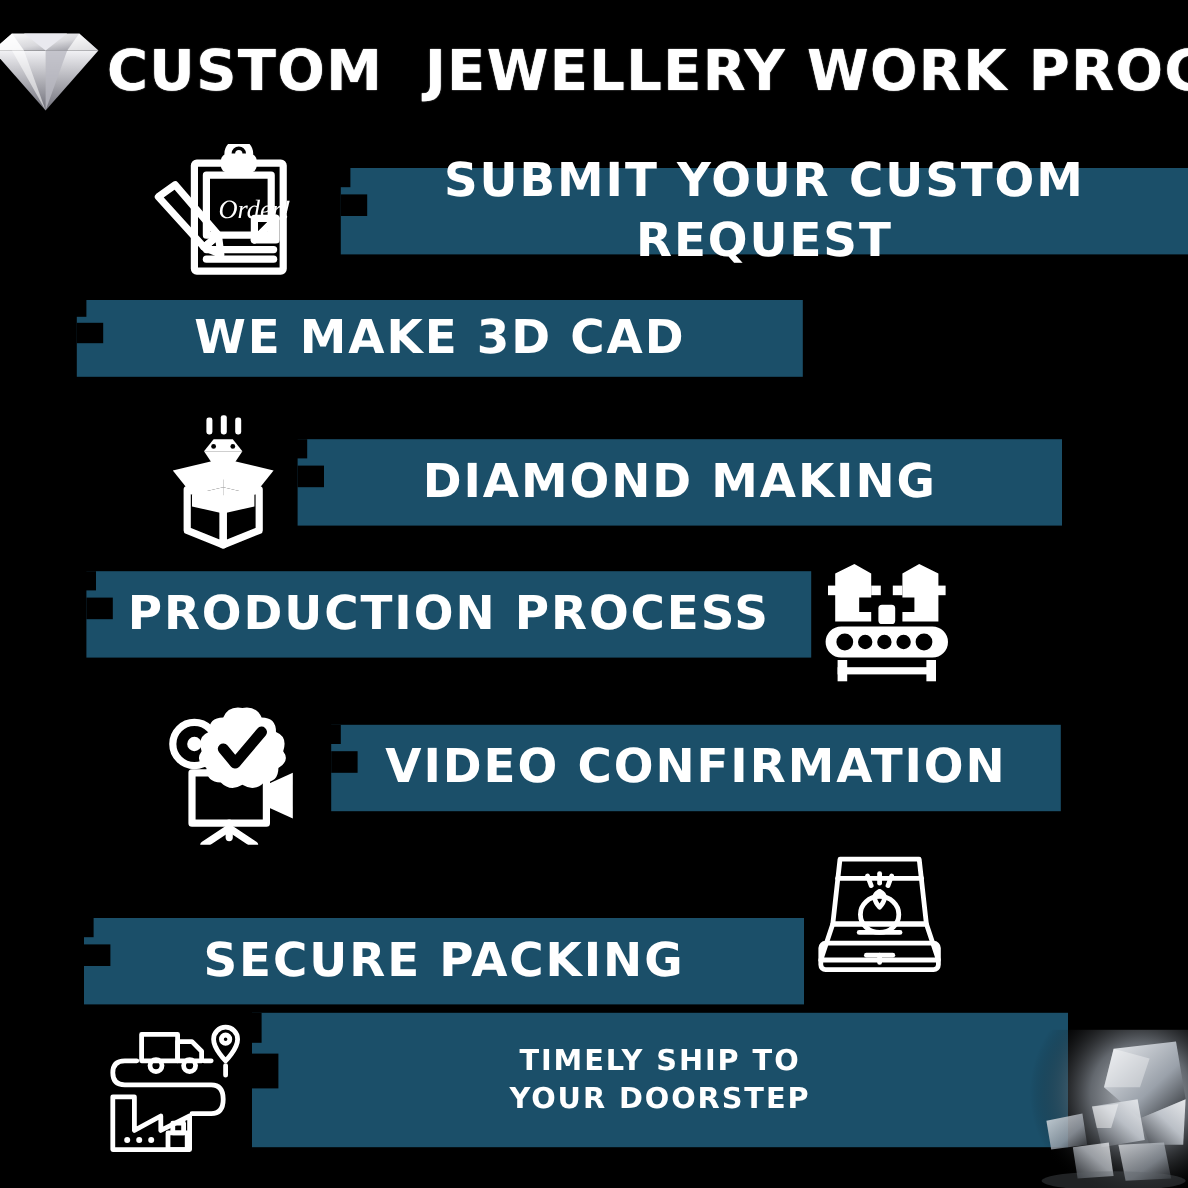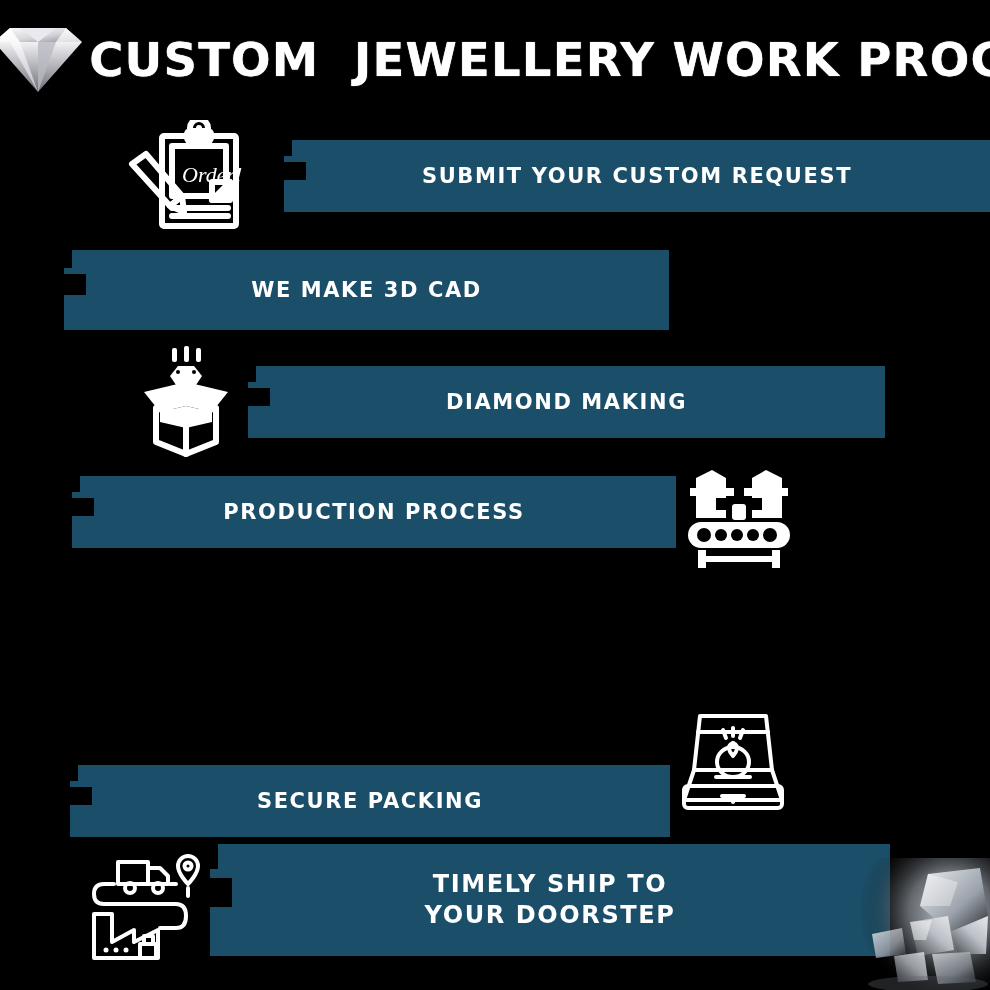--- a/index.html
+++ b/index.html
@@ -72,21 +72,21 @@
   }
   .banner.notch-right::after {
     right:-4px; bottom:0;
     width:12px; height:22%;
   }
 
   .banner-label {
     color:#ffffff;
     font-family:"DejaVu Sans", sans-serif;
     font-weight:bold;
-    font-size:21px;
+    font-size:39px;
     letter-spacing:1.6px;
     white-space:pre-line;
     text-align:center;
     line-height:1.28;
     z-index:3;
     position:relative;
   }
   .banner-label.two-line { font-size:24px; }
 
   .step-icon {
@@ -94,21 +94,21 @@
     display:flex; align-items:center; justify-content:flex-start;
   }
   .step-icon svg { display:block; }
 
   
   #row-1 { top:118px; height:112px; }
   #row-1 .banner { left:284px; top:22px; width:706px; height:72px; }
   #row-1 .step-icon { left:124px; top:2px; width:126px; height:110px; }
 
   #row-2 { top:238px; height:100px; }
-  #row-2 .banner { left:64px; top:12px; width:605px; height:80px;justify-content:center; }
+  #row-2 .banner { left:64px; top:12px; width:605px; height:64px;justify-content:center; }
   #row-2 .step-icon { left:676px; top:-6px; width:100px; height:100px; }
 
   #row-3 { top:342px; height:120px; }
   #row-3 .banner { left:248px; top:24px; width:637px; height:72px; }
   #row-3 .step-icon { left:128px; top:0px; width:116px; height:118px; }
 
   #row-4 { top:466px; height:106px;text-decoration:underline; }
   #row-4 .banner { left:72px; top:10px; width:604px; height:72px; }
   #row-4 .step-icon { left:682px; top:-2px; width:114px; height:104px; }
 
@@ -241,20 +241,38 @@
           <circle cx="88" cy="71" r="7"></circle>
         </g>
 
         <rect x="16" y="86" width="8" height="18" class="icon-solid"></rect>
         <rect x="90" y="86" width="8" height="18" class="icon-solid"></rect>
         <rect x="16" y="92" width="82" height="6" class="icon-solid"></rect>
       </svg>
     </div>
   </div>
 
+  <div class="step-row" id="row-5">
+    <div class="step-icon">
+      <svg width="124" height="118" viewBox="0 0 124 118">
+        <circle cx="22" cy="34" r="18" class="icon-white" stroke-width="6"></circle>
+        <circle cx="22" cy="34" r="6" class="icon-solid"></circle>
+        <path d="M62 4 q12 -2 16 8 q12 0 12 12 q10 4 6 16 q6 8 -4 14 q0 12 -12 12 q-8 8 -18 2 q-10 6 -18 -2 q-12 0 -12 -12 q-10 -6 -4 -14 q-4 -12 6 -16 q0 -12 12 -12 q4 -10 16 -8 z" class="icon-solid"></path>
+        <polyline points="46,38 56,50 78,24" fill="none" stroke="#000" stroke-width="9" stroke-linecap="round" stroke-linejoin="round"></polyline>
+        <rect x="20" y="58" width="62" height="42" class="icon-white" stroke-width="6"></rect>
+        <polygon points="82,68 104,58 104,96 82,86" class="icon-solid"></polygon>
+        <line x1="51" y1="100" x2="51" y2="112" class="icon-white" stroke-width="6"></line>
+        <line x1="51" y1="104" x2="30" y2="118" class="icon-white" stroke-width="6"></line>
+        <line x1="51" y1="104" x2="72" y2="118" class="icon-white" stroke-width="6"></line>
+      </svg>
+    </div>
+    <div class="banner notch-left notch-right">
+      <span class="banner-label">VIDEO CONFIRMATION</span>
+    </div>
+  </div>
 
   <div class="step-row" id="row-6">
     <div class="banner notch-left notch-right">
       <span class="banner-label">SECURE  PACKING</span>
     </div>
     <div class="step-icon">
       <svg width="114" height="104" viewBox="0 0 114 104">
         <path d="M24 8 L90 8 L96 62 L18 62 Z" class="icon-thin"></path>
         <line x1="22" y1="24" x2="92" y2="24" class="icon-thin"></line>
         <path d="M18 62 L8 92 L106 92 L96 62 Z" class="icon-thin"></path>

